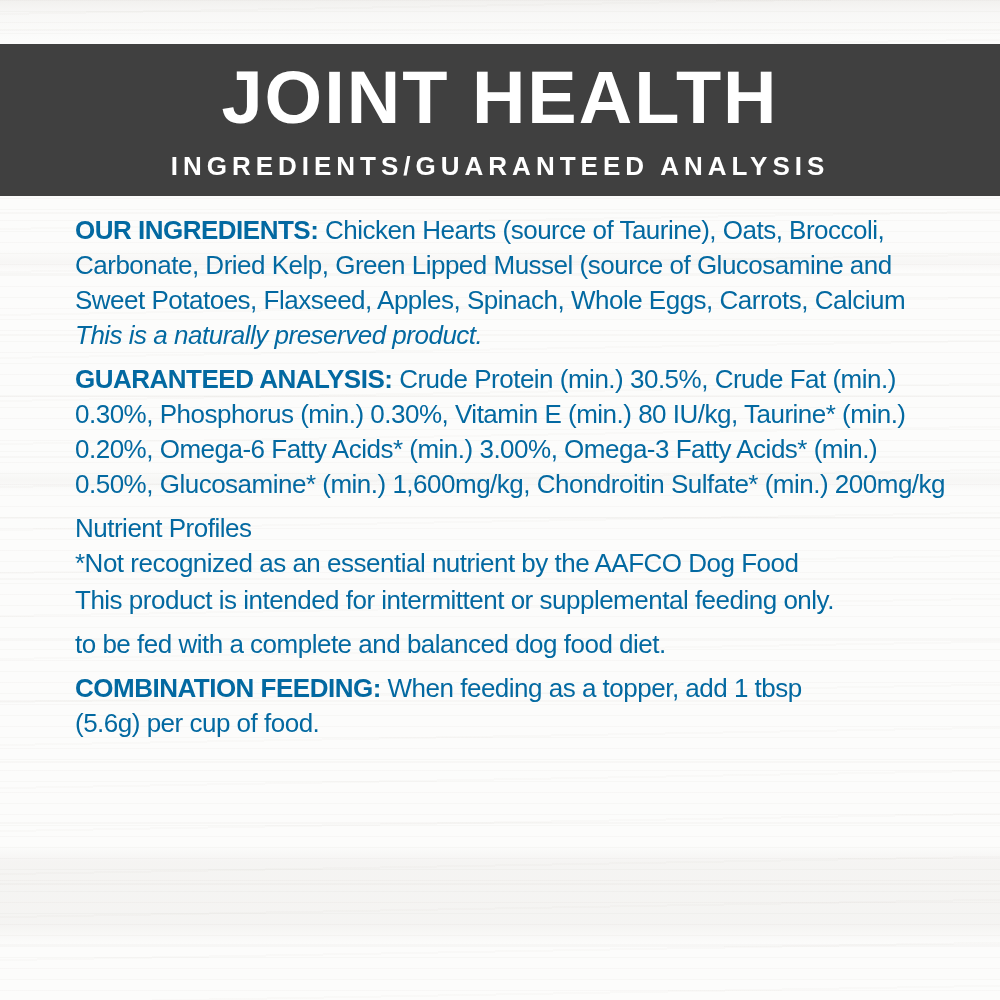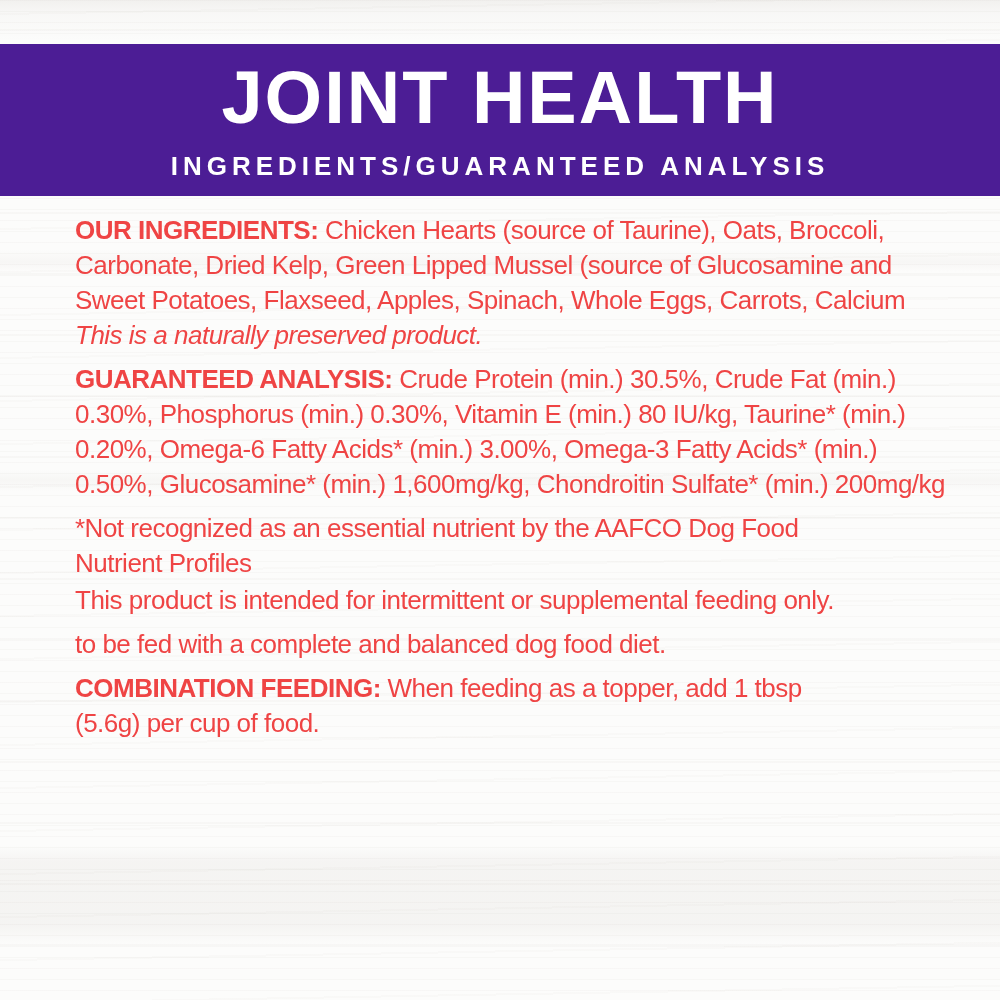--- a/index.html
+++ b/index.html
@@ -30,21 +30,21 @@
       repeating-linear-gradient(180deg, rgba(140,130,118,0.045) 0px, rgba(140,130,118,0.045) 1px, rgba(0,0,0,0) 1px, rgba(0,0,0,0) 11px),
       repeating-linear-gradient(180deg, rgba(0,0,0,0) 0px, rgba(0,0,0,0) 29px, rgba(160,150,138,0.05) 29px, rgba(160,150,138,0.05) 31px, rgba(0,0,0,0) 31px, rgba(0,0,0,0) 61px),
       repeating-linear-gradient(179deg, rgba(0,0,0,0) 0px, rgba(0,0,0,0) 13px, rgba(170,160,148,0.04) 13px, rgba(170,160,148,0.04) 15px, rgba(0,0,0,0) 15px, rgba(0,0,0,0) 43px);
   }
   .header-band {
     position: absolute;
     top: 44px;
     left: 0;
     width: 1000px;
     height: 152px;
-    background: #4c1d95;
+    background: #404040;
     display: flex;
     flex-direction: column;
     align-items: center;
     justify-content: center;
     text-align: center;
   }
   .title {
     color: #ffffff;
     font-weight: bold;
     font-size: 74px;
@@ -58,21 +58,21 @@
     font-size: 26px;
     line-height: 30px;
     letter-spacing: 5px;
     margin-top: 16px;
   }
   .body-text {
     position: absolute;
     top: 213px;
     left: 75px;
     width: 900px;
-    color: #ef4444;
+    color: #0369a1;
     font-size: 26px;
     line-height: 35px;
     letter-spacing: -0.5px;
   }
   .para { margin: 0 0 9px 0; }
   .para.tight { margin-bottom: 2px; }
   .line {
     display: block;
     white-space: nowrap;
   }
@@ -104,22 +104,22 @@
     </p>
 
     <p class="para">
       <span class="line"><span class="lead">GUARANTEED ANALYSIS:</span><span> Crude Protein (min.) 30.5%, Crude Fat (min.)</span></span>
       <span class="line">0.30%, Phosphorus (min.) 0.30%, Vitamin E (min.) 80 IU/kg, Taurine* (min.)</span>
       <span class="line">0.20%, Omega-6 Fatty Acids* (min.) 3.00%, Omega-3 Fatty Acids* (min.)</span>
       <span class="line">0.50%, Glucosamine* (min.) 1,600mg/kg, Chondroitin Sulfate* (min.) 200mg/kg</span>
     </p>
 
     <p class="para tight">
+      <span class="line">Nutrient Profiles</span>
       <span class="line">*Not recognized as an essential nutrient by the AAFCO Dog Food</span>
-      <span class="line">Nutrient Profiles</span>
     </p>
 
     <p class="para">
       <span class="line">This product is intended for intermittent or supplemental feeding only.</span>
     </p>
 
     <p class="para">
       <span class="line">to be fed with a complete and balanced dog food diet.</span>
     </p>
 

